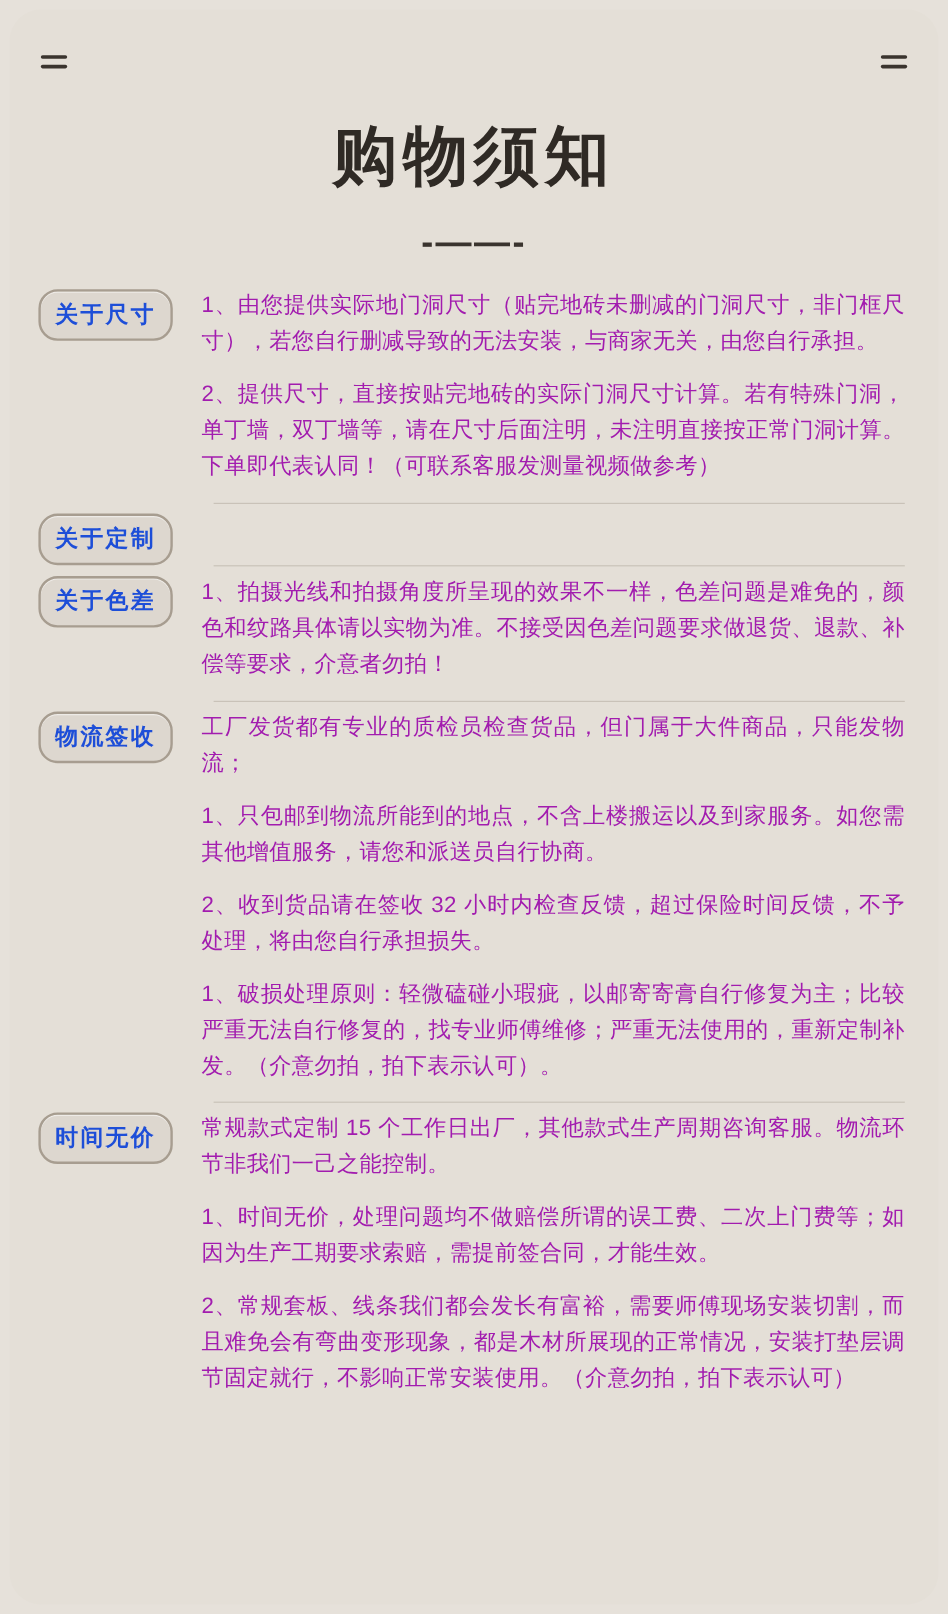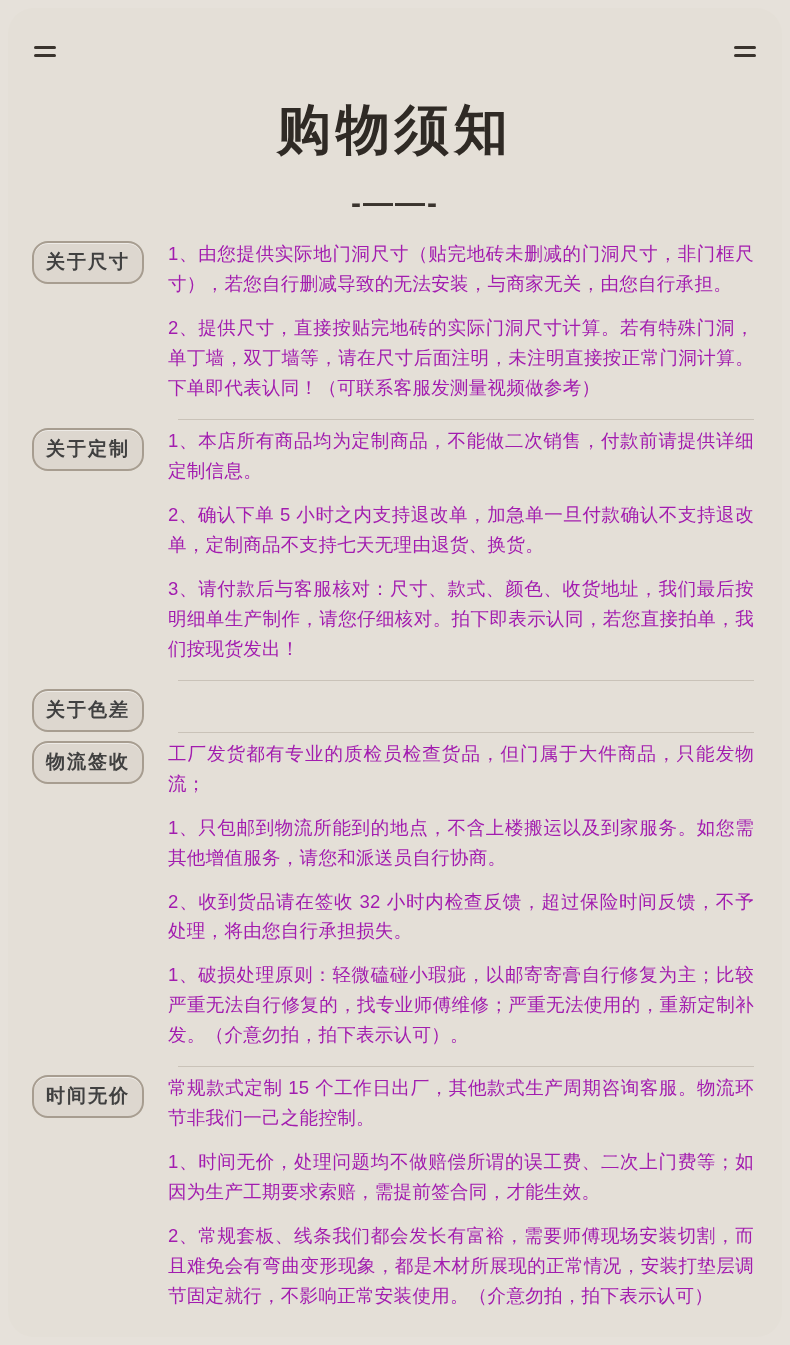--- a/index.html
+++ b/index.html
@@ -86,21 +86,21 @@
     width: 160px;
     flex: 0 0 160px;
     padding-top: 8px;
     display: flex;
     justify-content: center;
   }
   .tag {
     background: #ddd7cf;
     border: 2px solid #a79d90;
     border-radius: 16px;
-    color: #404040;
+    color: #1d4ed8;
     font-size: 19px;
     font-weight: bold;
     letter-spacing: 2px;
     padding: 6px 12px 7px 12px;
     white-space: nowrap;
     box-shadow: 0 1px 0 rgba(255,255,255,0.5) inset;
   }
   .body-col {
     flex: 1 1 auto;
     padding-right: 28px;
@@ -154,31 +154,29 @@
           <p class="para">1、由您提供实际地门洞尺寸（贴完地砖未删减的门洞尺寸，非门框尺寸），若您自行删减导致的无法安装，与商家无关，由您自行承担。</p>
           <p class="para">2、提供尺寸，直接按贴完地砖的实际门洞尺寸计算。若有特殊门洞，单丁墙，双丁墙等，请在尺寸后面注明，未注明直接按正常门洞计算。下单即代表认同！（可联系客服发测量视频做参考）</p>
         </div>
       </div>
       <div class="sep"></div>
 
       <div class="section">
         <div class="tag-col">
           <div class="tag">关于定制</div>
         </div>
-        <div class="body-col section-inner">
-          <p class="para">1、本店所有商品均为定制商品，不能做二次销售，付款前请提供详细定制信息。</p>
-          <p class="para">2、确认下单 5 小时之内支持退改单，加急单一旦付款确认不支持退改单，定制商品不支持七天无理由退货、换货。</p>
-          <p class="para">3、请付款后与客服核对：尺寸、款式、颜色、收货地址，我们最后按明细单生产制作，请您仔细核对。拍下即表示认同，若您直接拍单，我们按现货发出！</p>
-        </div>
       </div>
       <div class="sep"></div>
 
       <div class="section">
         <div class="tag-col">
           <div class="tag">关于色差</div>
+        </div>
+        <div class="body-col section-inner">
+          <p class="para">1、拍摄光线和拍摄角度所呈现的效果不一样，色差问题是难免的，颜色和纹路具体请以实物为准。不接受因色差问题要求做退货、退款、补偿等要求，介意者勿拍！</p>
         </div>
       </div>
       <div class="sep"></div>
 
       <div class="section">
         <div class="tag-col">
           <div class="tag">物流签收</div>
         </div>
         <div class="body-col section-inner">
           <p class="para">工厂发货都有专业的质检员检查货品，但门属于大件商品，只能发物流；</p>

